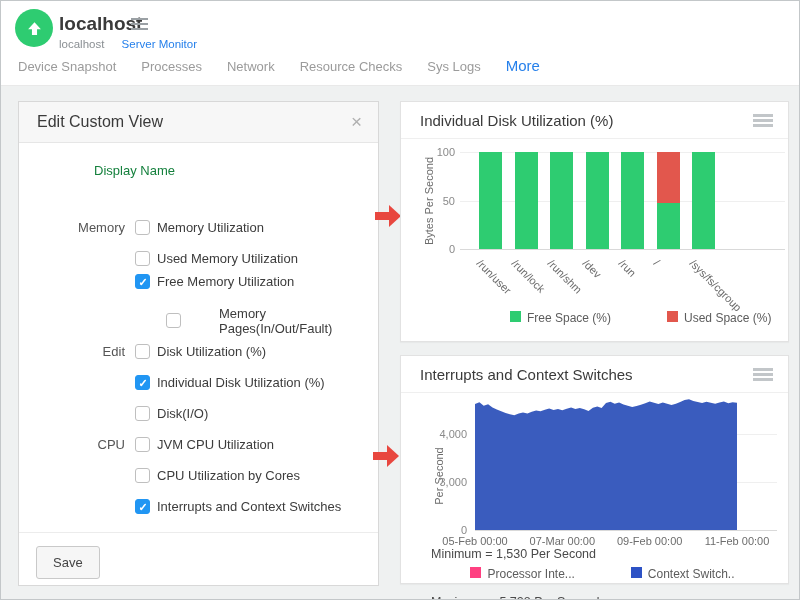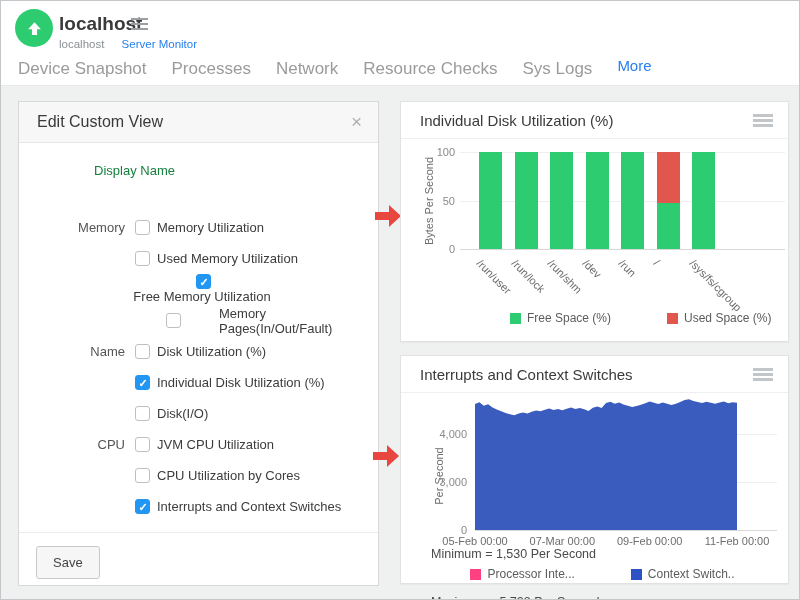--- a/index.html
+++ b/index.html
@@ -12,21 +12,21 @@
   .avatar { position:absolute; left:14px; top:8px; width:38px; height:38px; border-radius:50%; background:#2ecc71; display:flex; align-items:center; justify-content:center; }
   .title { position:absolute; left:58px; top:12px; font-size:19px; color:#3a3a3a; font-weight:600; }
   .menu-icon { position:absolute; left:130px; top:17px; width:17px; height:13px; cursor:pointer; }
   .menu-icon i, .card-menu i { display:block; background:#9aa0a4; height:2px; width:100%; margin-bottom:3px; }
   .sub-row { position:absolute; left:58px; top:37px; font-size:11.5px; }
   .sub-host { color:#8a8f93; margin-right:14px; }
   .sub-link { color:#2680eb; text-decoration:none; cursor:pointer; }
 
   
   .tabs { position:absolute; left:0; top:55px; width:100%; height:30px; background:#fff; display:flex; align-items:flex-start; padding-left:15px; border-bottom:1px solid #e9e9e9; }
-  .tab { font-size:17px; color:#9b9b9b; margin-right:21px; padding:3px 2px 8px 2px; cursor:pointer; white-space:nowrap; }
+  .tab { font-size:13px; color:#9b9b9b; margin-right:21px; padding:3px 2px 8px 2px; cursor:pointer; white-space:nowrap; }
   .tab.active { color:#3a3a3a; border-bottom:3px solid #9e9e9e; padding-bottom:5px; }
   .tab.more { color:#2680eb; font-size:15px; padding-top:1px; }
 
   
   .content { position:absolute; left:0; top:85px; width:100%; height:515px; background:#eff1f1; }
 
   
   .dialog { position:absolute; left:17px; top:15px; width:361px; height:485px; background:#fff; border:1px solid #d8d8d8; }
   .dialog-header { position:absolute; left:0; top:0; width:100%; height:41px; background:#f7f7f7; border-bottom:1px solid #e6e6e6; }
   .dialog-title { position:absolute; left:18px; top:11px; font-size:16px; color:#3a3a3a; }
@@ -61,21 +61,21 @@
   .chart { position:absolute; left:0; top:0; width:100%; height:100%; }
   .y-title { position:absolute; transform:translate(-50%,-50%) rotate(-90deg); white-space:nowrap; font-size:11px; color:#6c6c6c; }
   .ytick { position:absolute; width:34px; text-align:right; font-size:11px; color:#8a8a8a; }
   .gridline { position:absolute; height:1px; background:#efefef; }
   .axisline { position:absolute; height:1px; background:#d9d9d9; }
   .bar { position:absolute; display:flex; flex-direction:column; }
   .bar-seg { width:100%; }
   .cat-label { position:absolute; font-size:11px; color:#6c6c6c; white-space:nowrap; transform:rotate(45deg); transform-origin:left top; }
   .xtick { position:absolute; width:90px; text-align:center; font-size:11px; color:#6c6c6c; transform:translateX(-50%); }
   .legend { position:absolute; display:flex; align-items:center; }
-  .legend-item { display:flex; align-items:center; margin-right:20px;padding-left:36px; }
+  .legend-item { display:flex; align-items:flex-start; margin-right:20px;padding-left:36px; }
   .legend-swatch { width:11px; height:11px; margin-right:6px; flex:none; }
   .legend-label { font-size:12px; color:#5c5c5c; white-space:nowrap; }
   .minmax { position:absolute; left:30px; right:5px; display:flex; justify-content:center; gap:34px; font-size:12.5px; color:#4a4a4a; }
 </style>
 </head>
 <body>
 
 <div id="screen">
 
   <header class="topbar">
@@ -117,32 +117,32 @@
           <div class="cb-row" style="top: 110px;">
             <span class="group-label">Memory</span>
             <span class="checkbox"></span>
             <span class="cb-label">Memory Utilization</span>
           </div>
           <div class="cb-row" style="top: 141px;">
             <span class="group-label"></span>
             <span class="checkbox"></span>
             <span class="cb-label">Used Memory Utilization</span>
           </div>
-          <div class="cb-row" style="top: 172px; flex-direction: column;">
+          <div class="cb-row" style="top: 164px;">
             <span class="group-label"></span>
             <span class="checkbox checked"></span>
             <span class="cb-label">Free Memory Utilization</span>
           </div>
           <div class="cb-row" style="top: 203px; gap: 31px;">
             <span class="group-label"></span>
             <span class="checkbox"></span>
             <span class="cb-label">Memory Pages(In/Out/Fault)</span>
           </div>
           <div class="cb-row" style="top: 234px;">
-            <span class="group-label">Name</span>
+            <span class="group-label">Edit</span>
             <span class="checkbox"></span>
             <span class="cb-label">Disk Utilization (%)</span>
           </div>
           <div class="cb-row" style="top: 265px;">
             <span class="group-label"></span>
             <span class="checkbox checked"></span>
             <span class="cb-label">Individual Disk Utilization (%)</span>
           </div>
           <div class="cb-row" style="top: 296px;">
             <span class="group-label"></span>

